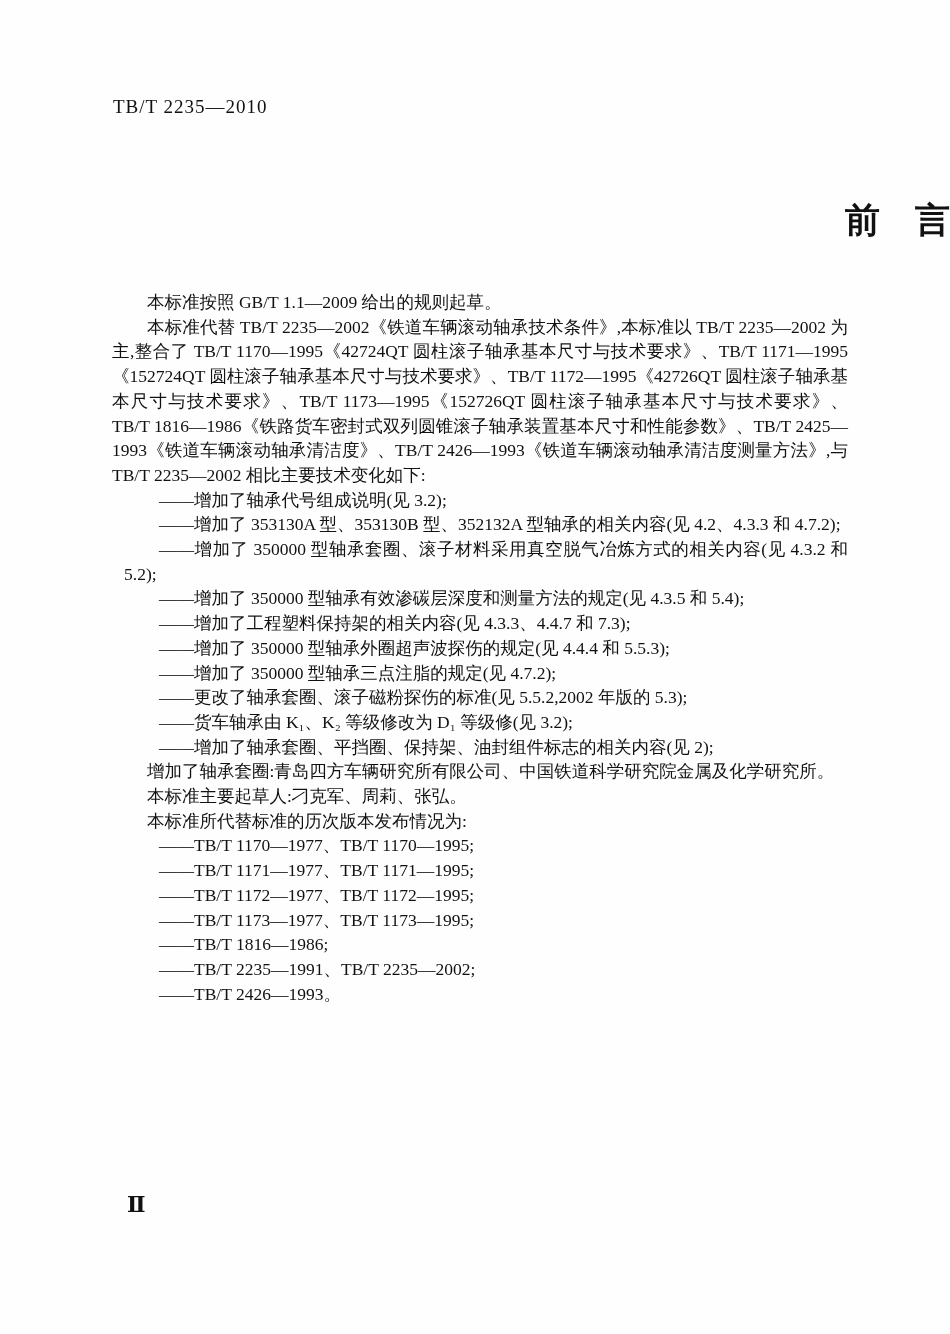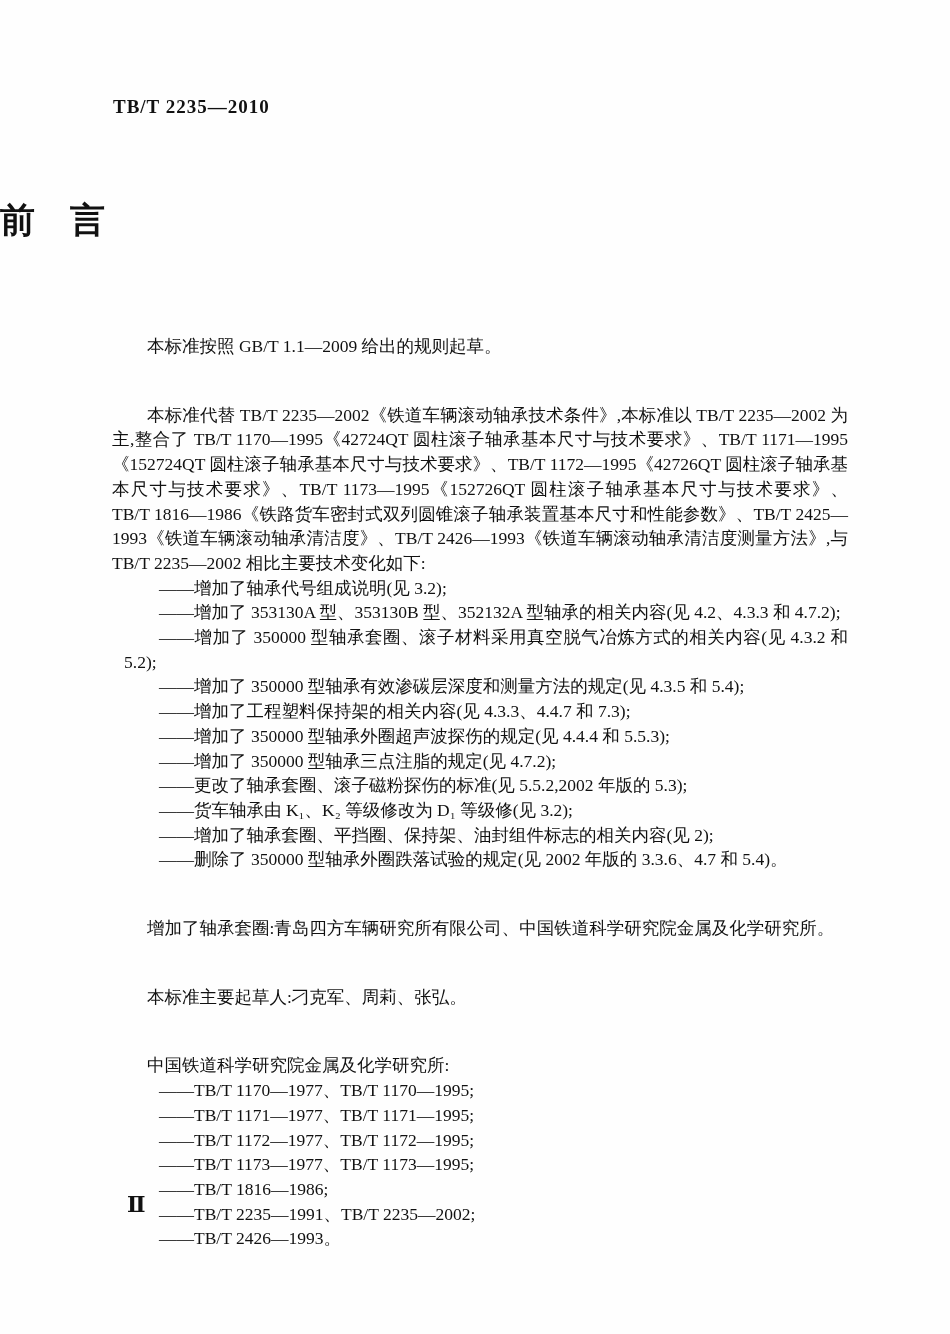--- a/index.html
+++ b/index.html
@@ -14,51 +14,50 @@
     background: #fefefe;
     color: #111111;
     font-family: "Liberation Serif", "DejaVu Serif", serif;
     overflow: hidden;
   }
   .doc-header {
     position: absolute;
     left: 113px;
     top: 96px;
     font-size: 19px;
-    font-weight: bold;
+    font-weight: normal;
     letter-spacing: 1px;
     white-space: nowrap;
   }
   .doc-title {
     position: absolute;
     top: 197px;
     left: 0;
     width: 100%;
     margin: 0;
-    text-align: left;
+    text-align: right;
     font-size: 35px;
     font-weight: bold;
     font-family: Liberation Sans, sans-serif;
   }
   .doc-body {
     position: absolute;
     top: 290px;
     left: 112px;
     width: 736px;
     font-size: 17.5px;
     line-height: 24.7px;
     text-align: justify;
   }
   .doc-body p.line {
     margin: 0;
     padding: 0;
   }
   .doc-body p.para {
     text-indent: 2em;
-    margin-top: 44px;
   }
   .doc-body p.dash {
     text-indent: 2em;
     margin-left: 12px;
   }
   .page-number {
     position: absolute;
     left: 127px;
     top: 1191px;
     font-size: 22px;
@@ -81,24 +80,23 @@
       <p class="line dash">——增加了轴承代号组成说明(见 3.2);</p>
       <p class="line dash">——增加了 353130A 型、353130B 型、352132A 型轴承的相关内容(见 4.2、4.3.3 和 4.7.2);</p>
       <p class="line dash">——增加了 350000 型轴承套圈、滚子材料采用真空脱气冶炼方式的相关内容(见 4.3.2 和 5.2);</p>
       <p class="line dash">——增加了 350000 型轴承有效渗碳层深度和测量方法的规定(见 4.3.5 和 5.4);</p>
       <p class="line dash">——增加了工程塑料保持架的相关内容(见 4.3.3、4.4.7 和 7.3);</p>
       <p class="line dash">——增加了 350000 型轴承外圈超声波探伤的规定(见 4.4.4 和 5.5.3);</p>
       <p class="line dash">——增加了 350000 型轴承三点注脂的规定(见 4.7.2);</p>
       <p class="line dash">——更改了轴承套圈、滚子磁粉探伤的标准(见 5.5.2,2002 年版的 5.3);</p>
       <p class="line dash">——货车轴承由 K₁、K₂ 等级修改为 D₁ 等级修(见 3.2);</p>
       <p class="line dash">——增加了轴承套圈、平挡圈、保持架、油封组件标志的相关内容(见 2);</p>
-      <p class="line dash">——删除了 350000 型轴承外圈跌落试验的规定(见 2002 年版的 3.3.6、4.7 和 5.4)。</p>
       <p class="line para">增加了轴承套圈:青岛四方车辆研究所有限公司、中国铁道科学研究院金属及化学研究所。</p>
       <p class="line para">本标准主要起草人:刁克军、周莉、张弘。</p>
-      <p class="line para">中国铁道科学研究院金属及化学研究所:</p>
+      <p class="line para">本标准所代替标准的历次版本发布情况为:</p>
       <p class="line dash">——TB/T 1170—1977、TB/T 1170—1995;</p>
       <p class="line dash">——TB/T 1171—1977、TB/T 1171—1995;</p>
       <p class="line dash">——TB/T 1172—1977、TB/T 1172—1995;</p>
       <p class="line dash">——TB/T 1173—1977、TB/T 1173—1995;</p>
       <p class="line dash">——TB/T 1816—1986;</p>
       <p class="line dash">——TB/T 2235—1991、TB/T 2235—2002;</p>
       <p class="line dash">——TB/T 2426—1993。</p>
     </div>
 
   <div class="page-number">Ⅱ</div>

